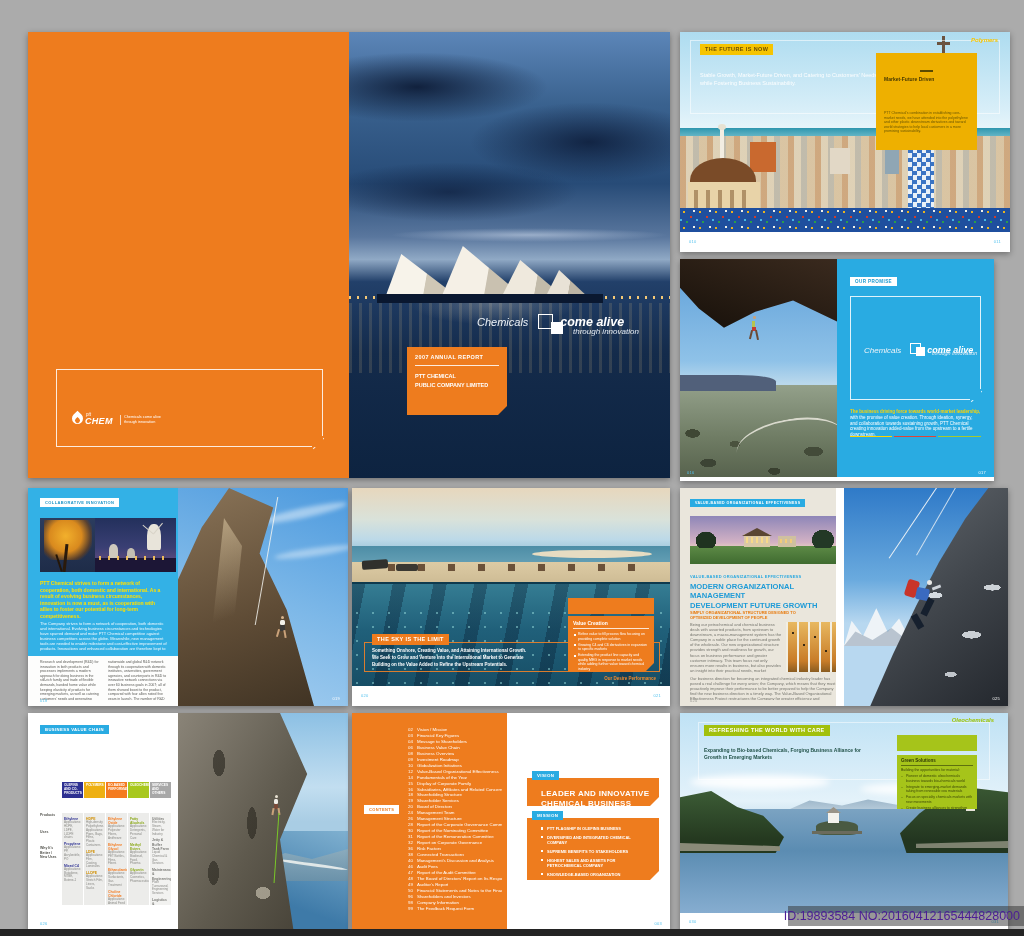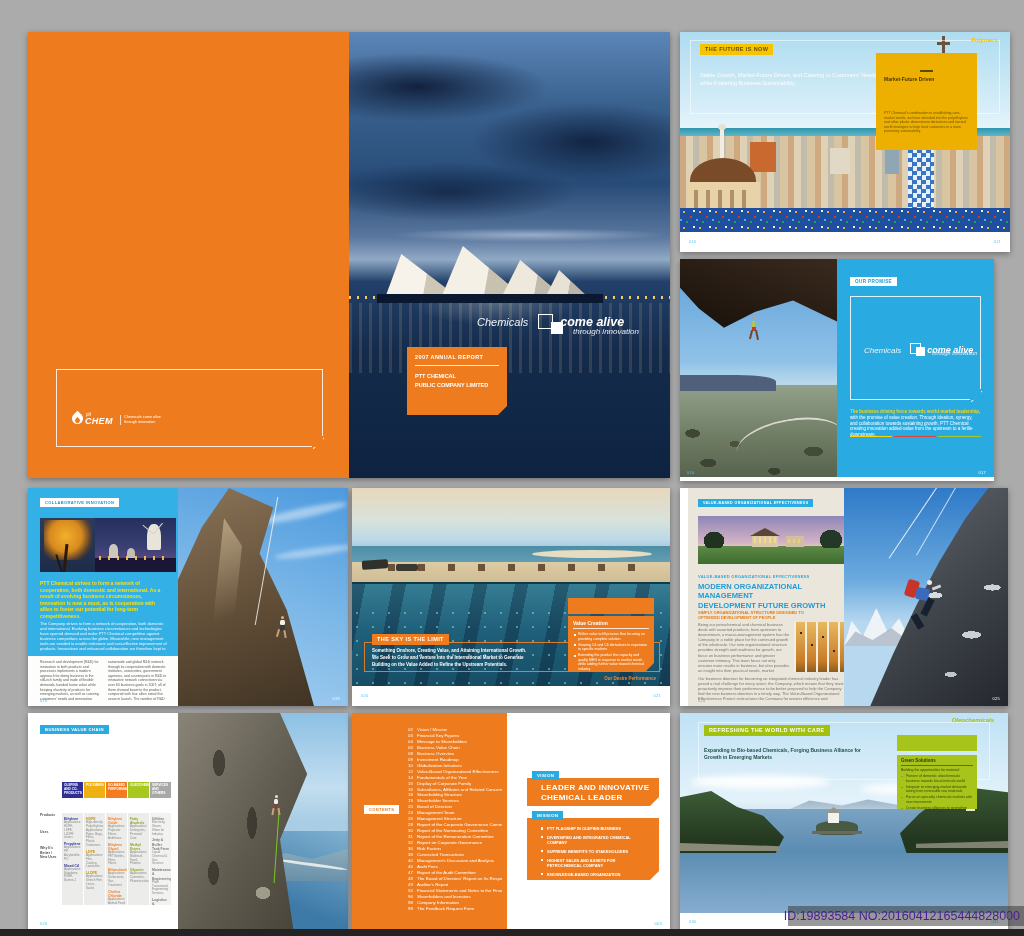--- a/index.html
+++ b/index.html
@@ -287,21 +287,21 @@
       </div>
       <div class="ab t45 b" style="right:14px;top:188px;color:#f08a2c">Our Desire Performance</div>
     </div>
     <div class="ab" style="left:0;top:198px;width:318px;height:20px;background:#fff">
       <span class="pn" style="left:9px;top:7px">020</span>
       <span class="pn" style="right:9px;top:7px">021</span>
     </div>
   </div>
 
   <div class="sp" style="left:680px;top:488px;width:328px;height:218px">
-    <div class="pg" style="left:8px;width:156px;background:#eae6dc">
+    <div class="pg" style="left:0;width:156px;background:#eae6dc">
       <div class="ab tag" style="left:10px;top:11px;background:#29abe2;color:#fff;font-size:3.6px">VALUE-BASED ORGANIZATIONAL EFFECTIVENESS</div>
 
       <div class="ab" style="left:10px;top:28px;width:146px;height:48px;background:linear-gradient(180deg,#8e86b8 0%,#d3b2c4 55%,#e8d0c0 68%);overflow:hidden">
         <div class="ab" style="left:0;top:30px;width:146px;height:18px;background:linear-gradient(180deg,#5d8a46,#3f6b30)"></div>
         <div class="ab" style="left:4px;top:14px;width:24px;height:18px;background:radial-gradient(ellipse at 50% 60%,#1f3320 60%,transparent 61%)"></div>
         <div class="ab" style="left:120px;top:12px;width:26px;height:20px;background:radial-gradient(ellipse at 50% 60%,#233826 60%,transparent 61%)"></div>
         <div class="ab" style="left:54px;top:18px;width:26px;height:13px;background:#d9c8a6"></div>
         <div class="ab" style="left:52px;top:12px;width:30px;height:8px;background:#5a4632;clip-path:polygon(0 100%,50% 0,100% 100%)"></div>
         <div class="ab" style="left:56px;top:21px;width:22px;height:6px;background:repeating-linear-gradient(90deg,#f7d98a 0 2px,transparent 2px 5px)"></div>
         <div class="ab" style="left:88px;top:20px;width:18px;height:11px;background:#cfc0a0"></div>
@@ -593,23 +593,23 @@
           <span class="t">Company Information</span>
         </div>
           <div class="toc-row">
           <span class="n">99</span>
           <span class="t">The Feedback Request Form</span>
         </div>
         </div>
     </div>
     <div class="pg" style="left:155px;width:163px;background:#fff">
       <div class="ab tag" style="left:25px;top:58px;background:#29abe2;color:#fff;font-size:4.4px;z-index:2">VISION</div>
-      <div class="ab notch" style="left:20px;top:65px;width:132px;height:28px;background:#ee7c1e;padding:5px 0 0 14px">
+      <div class="ab notch" style="left:20px;top:65px;width:132px;height:28px;background:#ee7c1e;padding:11px 0 0 14px">
         <div class="b" style="color:#fff;font-size:8px;line-height:9.6px;letter-spacing:.3px">LEADER AND INNOVATIVE</div>
-        <div class="b" style="color:#fff;font-size:8px;line-height:9.6px;letter-spacing:.3px">CHEMICAL LEADER</div>
+        <div class="b" style="color:#fff;font-size:8px;line-height:9.6px;letter-spacing:.3px">CHEMICAL BUSINESS</div>
       </div>
       <div class="ab tag" style="left:25px;top:98px;background:#29abe2;color:#fff;font-size:4.4px;z-index:2">MISSION</div>
       <div class="ab notch" style="left:20px;top:105px;width:132px;height:62px;background:#ee7c1e;padding:8px 8px 0 14px;overflow:hidden">
 
       <div class="mi">PTT flagship in olefins business</div>
           <div class="mi">Diversified and integrated chemical company</div>
           <div class="mi">Supreme benefits to stakeholders</div>
           <div class="mi">Highest sales and assets for petrochemical company</div>
           <div class="mi">Knowledge-based organization</div>
         </div>

